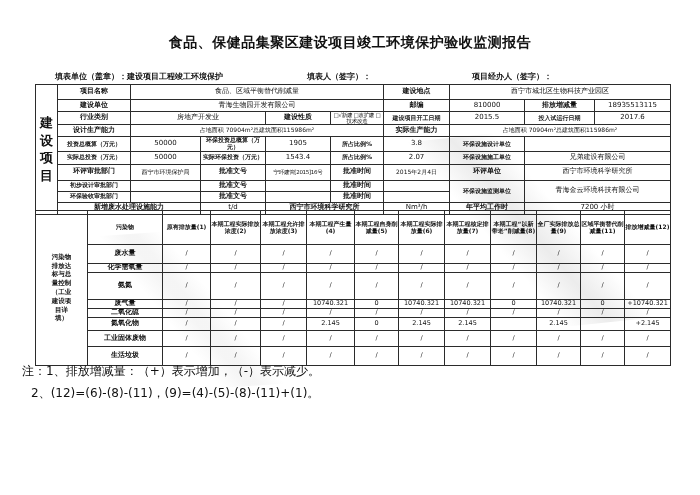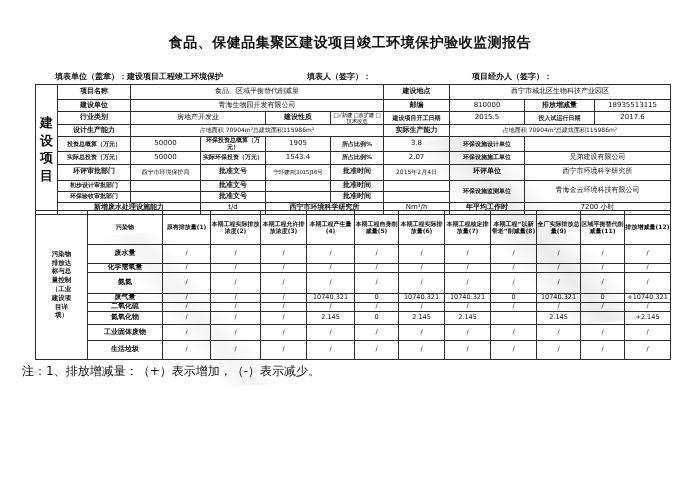--- a/index.html
+++ b/index.html
@@ -217,21 +217,21 @@
           <td class="polval">/</td>
           <td class="polval">/</td>
           <td class="polval">/</td>
           <td class="polval">/</td>
           <td class="polval">/</td>
           <td class="polval">/</td>
           <td class="polval">/</td>
           <td class="polval">/</td>
           <td class="polval">/</td>
         </tr>
-        <tr style="height: 21px;">
+        <tr style="height: 27px;">
           <th>氨氮</th>
           <td class="polval">/</td>
           <td class="polval">/</td>
           <td class="polval">/</td>
           <td class="polval">/</td>
           <td class="polval">/</td>
           <td class="polval">/</td>
           <td class="polval">/</td>
           <td class="polval">/</td>
           <td class="polval">/</td>
@@ -306,15 +306,16 @@
           <td class="polval">/</td>
           <td class="polval">/</td>
           <td class="polval">/</td>
           <td class="polval">/</td>
         </tr>
       </tbody>
   </table>
 
   <div class="notes">
     <p>注：1、排放增减量：（+）表示增加，（-）表示减少。</p>
+    <p class="ind">2、(12)=(6)-(8)-(11)，(9)=(4)-(5)-(8)-(11)+(1)。</p>
   </div>
 
 </div>
 
 </body></html>

